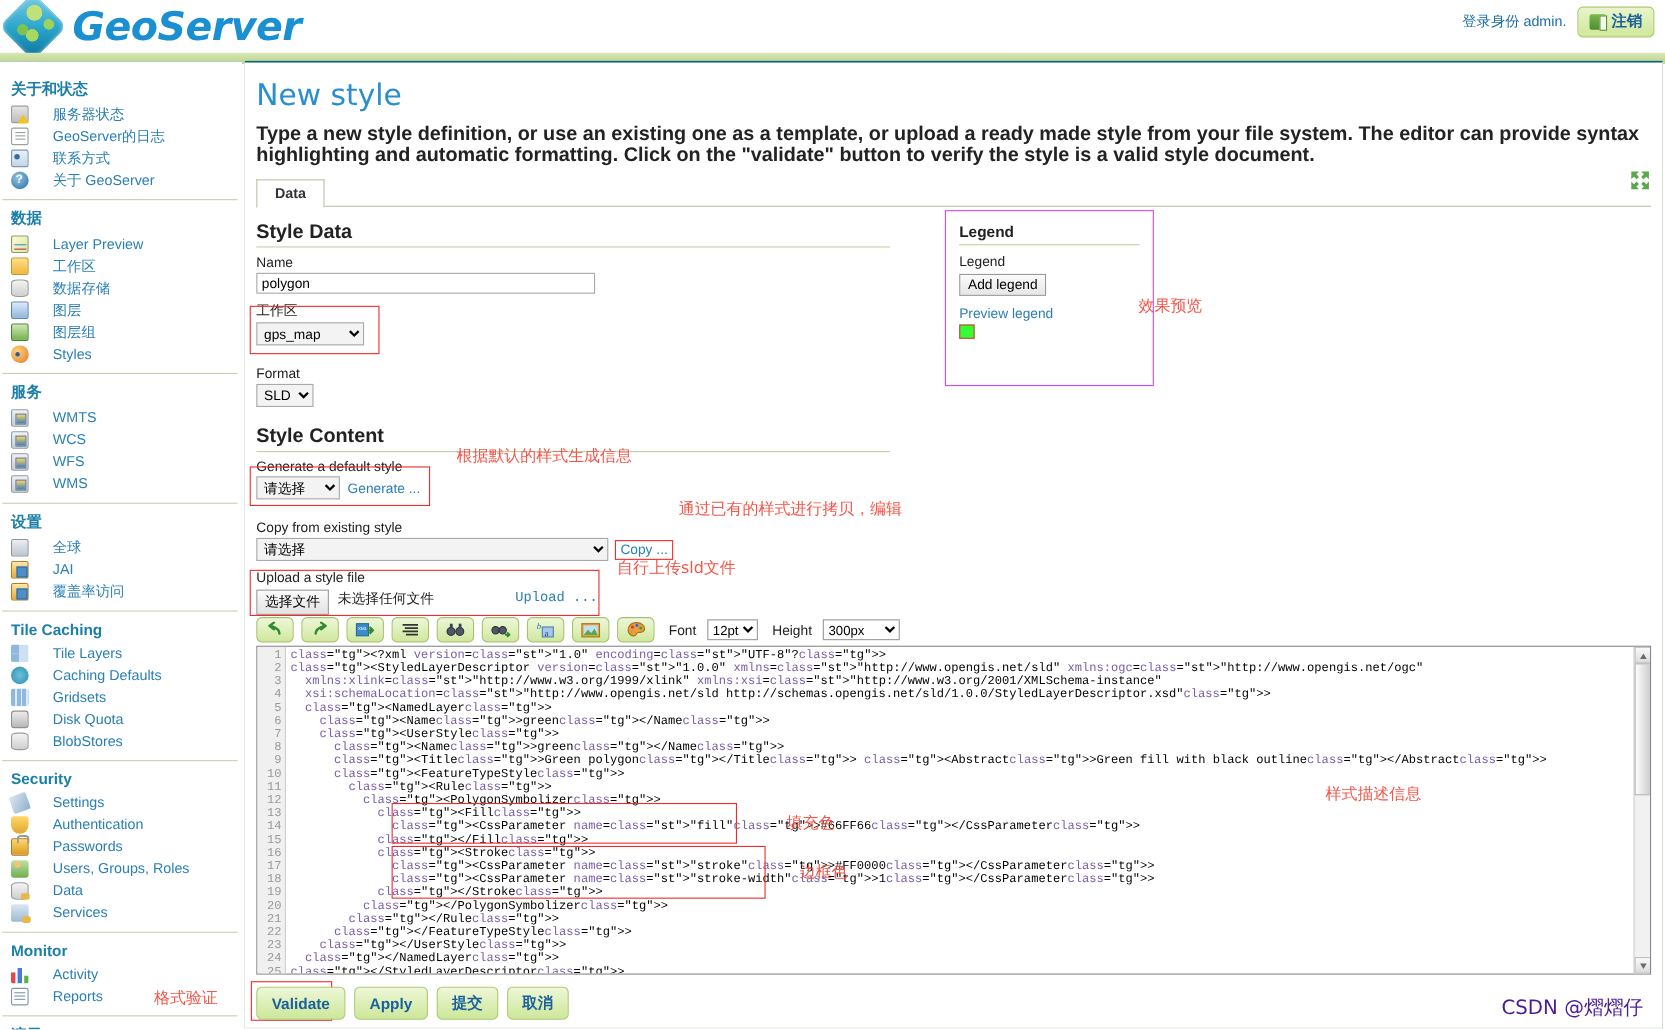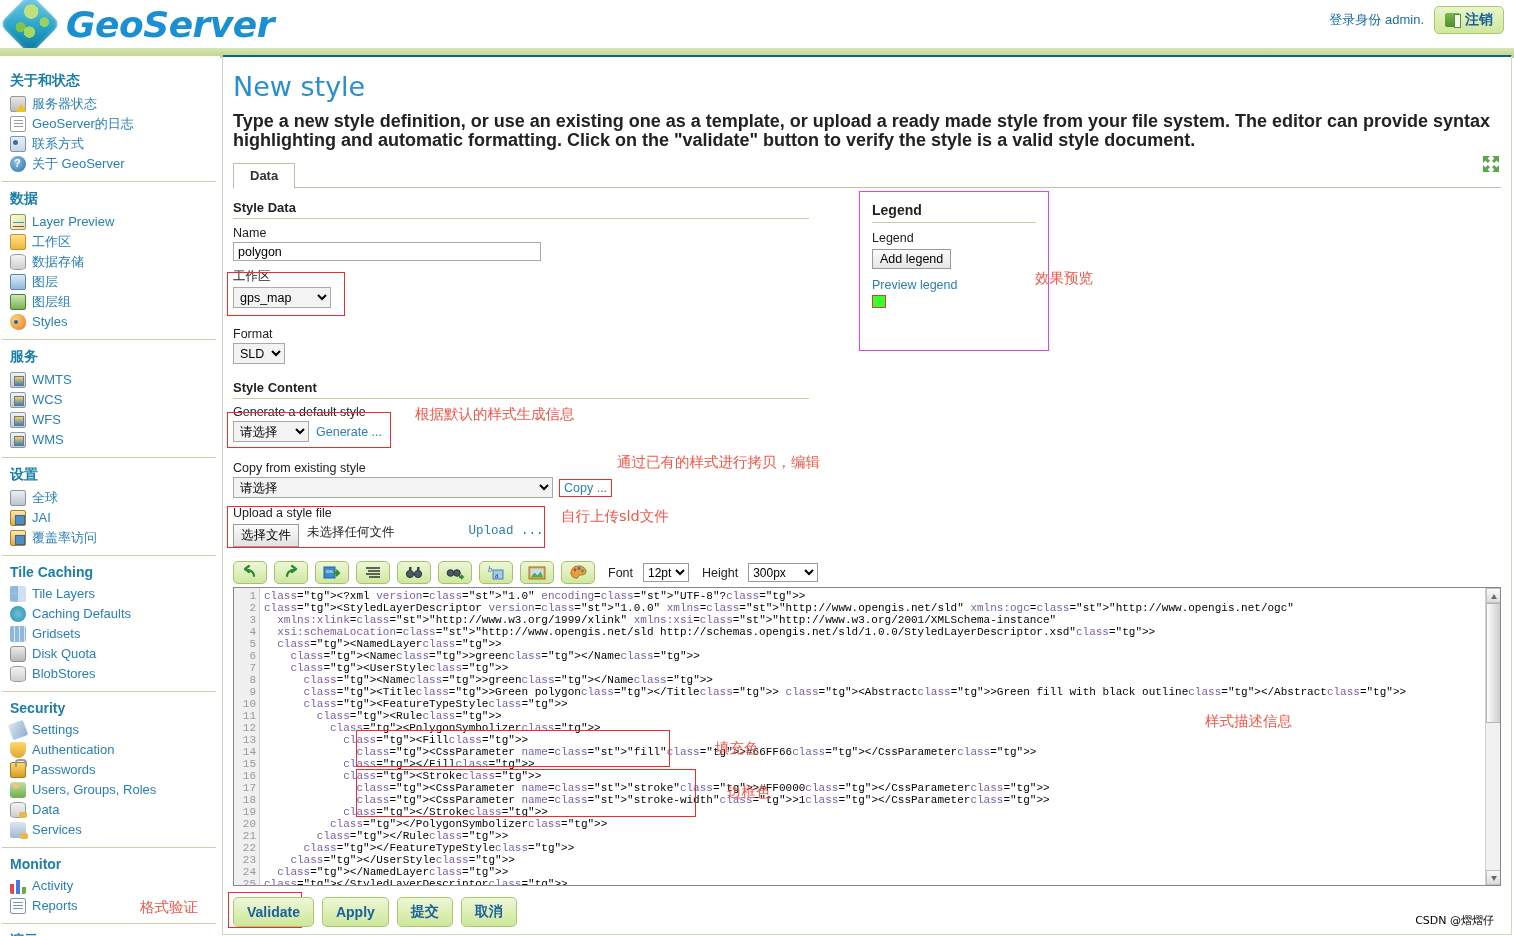--- a/index.html
+++ b/index.html
@@ -69,21 +69,21 @@
   }
   #nav-top-bar {
     position: absolute; left: 0; top: 56px; width: 220px; height: 36px;
     background: linear-gradient(to bottom, #0e7c9e, #0a6482);
   }
   .nav-section { margin: 0 0 4px 0; padding: 0 8px; }
   .nav-title {
     color: #1b7fa8; font-weight: bold; font-size: 14px; padding: 8px 0 4px 2px;
   }
   .nav-item {
-    display: flex; align-items: center; gap: 6px;
+    display: flex; align-items: center; gap: 22px;
     padding: 1px 0 1px 2px; font-size: 13px; color: #2a7fb5; cursor: pointer; line-height: 18px;
   }
   .nav-label { color: #2a7fb5; }
   .nav-sep { height: 1px; background: #c9cfae; margin: 7px 4px 0 2px; }
   .ico {
     width: 16px; height: 16px; flex: 0 0 16px; display: inline-block; border-radius: 2px;
     position: relative;
   }
   .ico-status   { background: linear-gradient(to bottom,#e6e6e6,#bdbdbd); border:1px solid #9a9a9a; }
   .ico-status::after{ content:""; position:absolute; right:-1px; bottom:-1px; width:0;height:0;
@@ -160,21 +160,21 @@
     display: inline-block; padding: 4px 16px 5px 16px; font-size: 13px; font-weight: bold;
     border: 1px solid #b9c3a8; border-bottom: 1px solid #fff; background: #fff;
     position: relative; top: 1px; cursor: pointer; color: #333;
   }
   #expand-icon {
     position: absolute; right: 0; top: -8px; width: 20px; height: 20px; cursor: pointer;
   }
 
   
   .sec-head {
-    font-size: 13px; font-weight: bold; color: #222;
+    font-size: 18px; font-weight: bold; color: #222;
     margin: 12px 0 3px 10px; padding-bottom: 3px;
     border-bottom: 1px solid #c4cfa4; width: 576px;
   }
   .fld-label { font-size: 12.5px; color: #222; margin: 7px 0 2px 10px; }
   .txt-input {
     margin-left: 10px; width: 308px; height: 19px; padding: 1px 4px;
     border: 1px solid #a9a9a9; font-size: 12.5px; font-family: inherit; background:#fff;
   }
   select.sel {
     font-size: 12.5px; font-family: inherit; height: 21px;
@@ -261,21 +261,21 @@
   #footer-btns { position: absolute; left: 10px; top: 840px; display: flex; gap: 8px; }
   .gbtn {
     border: 1px solid #a9c96a; border-radius: 5px;
     background: linear-gradient(to bottom, #eef7da 0%, #ddefb6 50%, #cde79b 100%);
     color: #1a5f9e; font-weight: bold; font-size: 14px; font-family: inherit;
     padding: 5px 13px; cursor: pointer;
   }
   #validate-redbox { position: absolute; left: 5px; top: 835px; width: 74px; height: 36px; border: 1px solid #ef2b2b; }
 
   #csdn-watermark {
-    position: absolute; right: 20px; bottom: 8px; color: #000000; font-size: 11px;
+    position: absolute; right: 20px; bottom: 8px; color: #4c1d95; font-size: 18px;
     font-family: "DejaVu Sans", sans-serif;
   }
 </style>
 </head>
 <body>
 
 <div id="page">
 
   <div id="header">
     <div id="logo-wrap">

